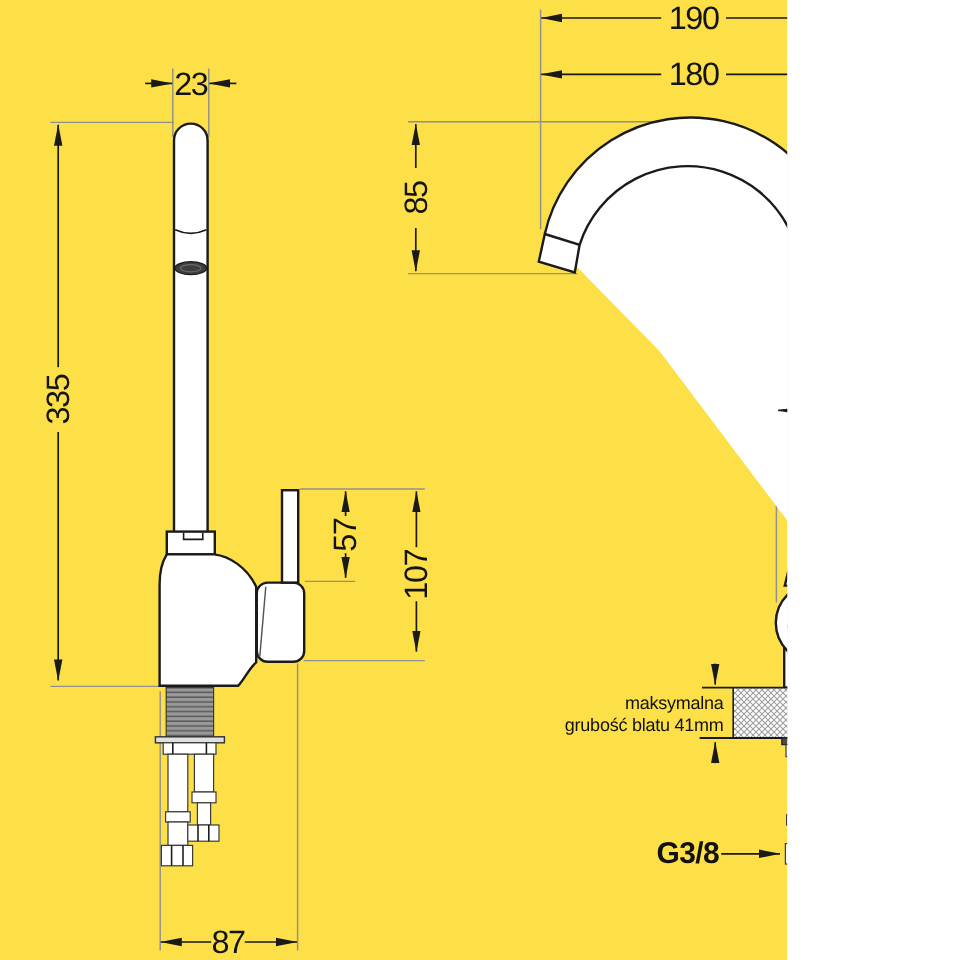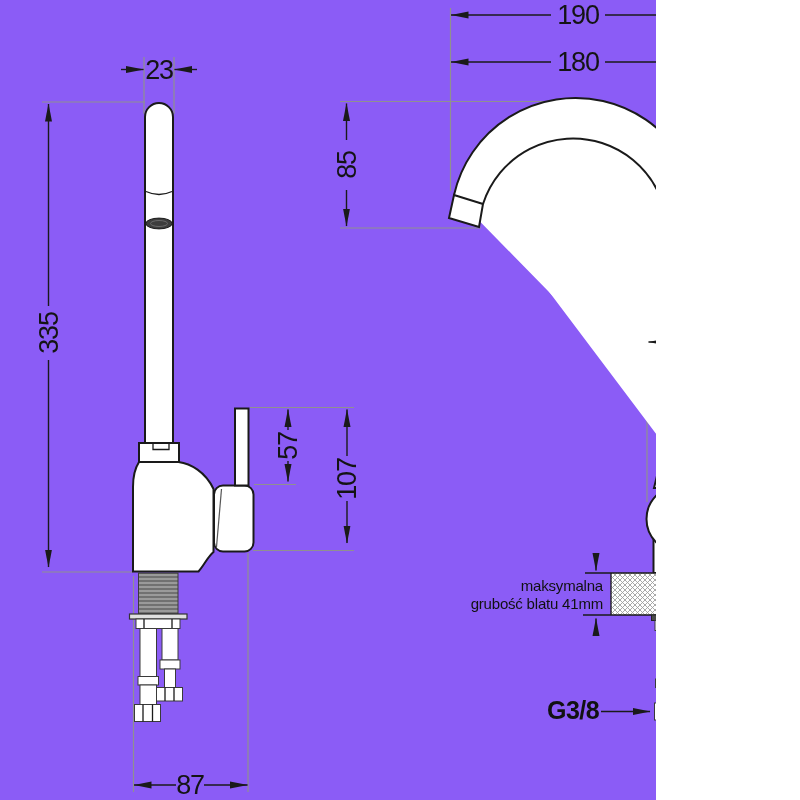--- a/index.html
+++ b/index.html
@@ -1,16 +1,16 @@
 <!DOCTYPE html>
 <html><head>
 <meta charset="utf-8">
 <style>
   html,body{margin:0;padding:0;background:#ffffff;}
-  #canvas{position:relative;width:656px;height:800px;background:#8b5cf6;overflow:hidden;
+  #canvas{position:relative;width:656px;height:800px;background:#fde047;overflow:hidden;
           font-family:"Liberation Sans",sans-serif;}
   svg{display:block}
   .obj{stroke:#1a1a1a;stroke-width:2;fill:#ffffff;}
   .obj-thin{stroke:#1a1a1a;stroke-width:1.3;fill:none;}
   .detail{stroke:#3a3a3a;stroke-width:1;fill:#ffffff;}
   .ext{stroke:#909090;stroke-width:1.2;fill:none;}
   .dimline{stroke:#1a1a1a;stroke-width:1.4;fill:none;}
   .dim-text{font-family:"Liberation Sans",sans-serif;font-size:27px;fill:#141414;
             letter-spacing:-1.2px;}
   .note-text{font-family:"Liberation Sans",sans-serif;font-size:15px;fill:#111111;

